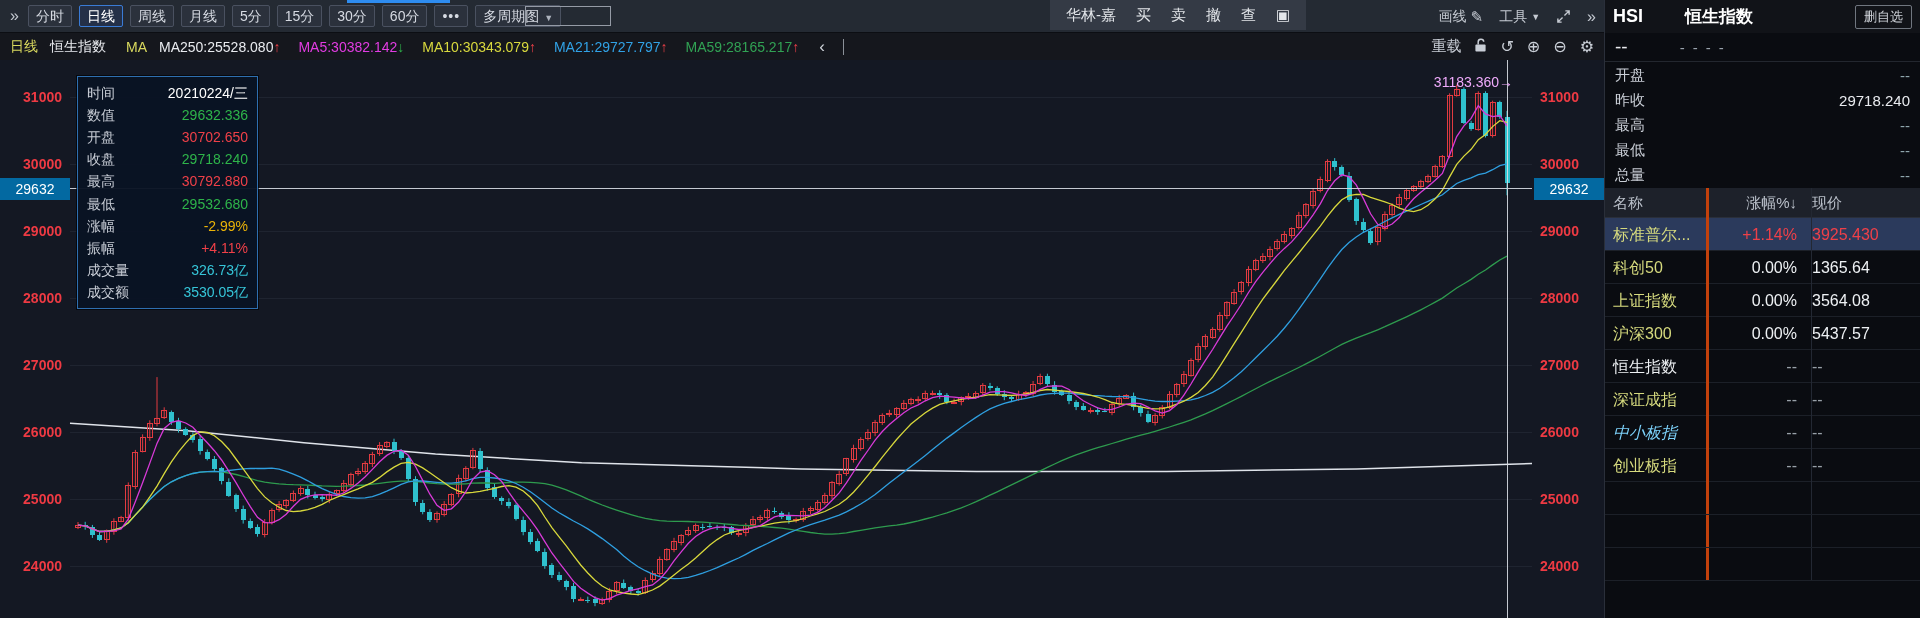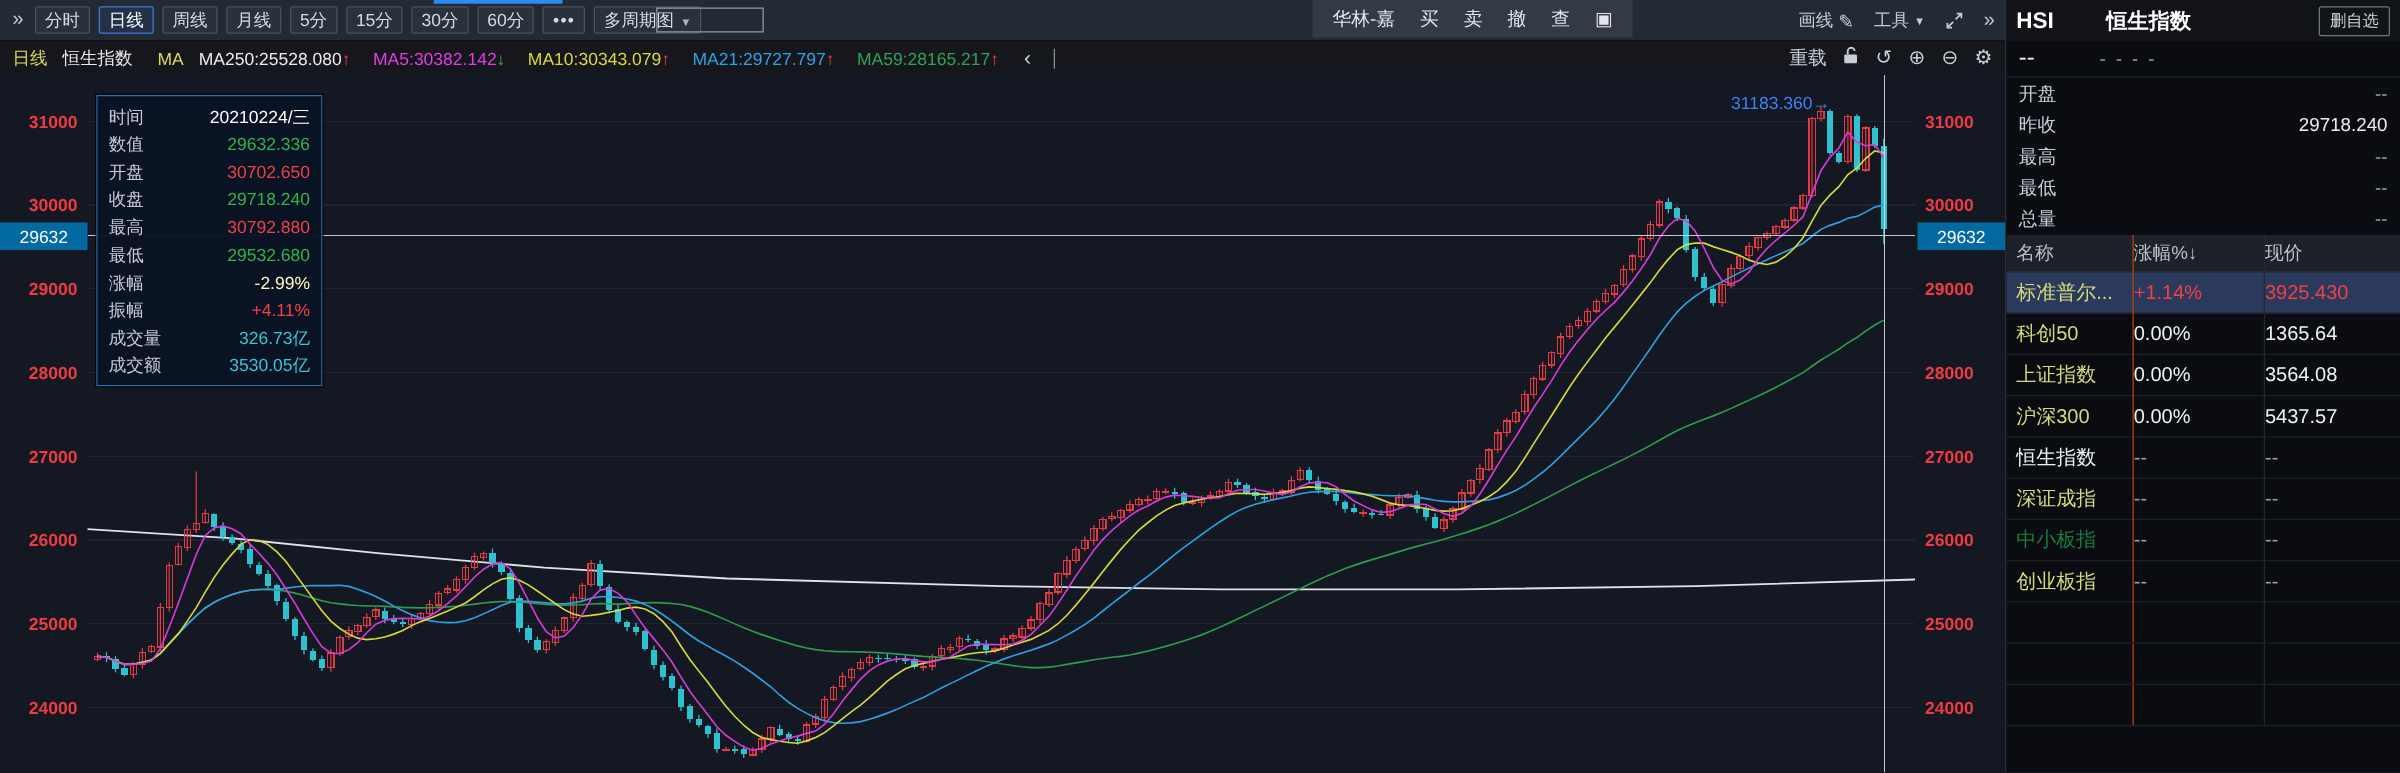--- a/index.html
+++ b/index.html
@@ -9,22 +9,22 @@
   
   .chart-region{position:absolute;left:0;top:0;width:1604px;height:618px;}
   #chart-area{position:absolute;left:0;top:0;width:1604px;height:618px;}
   #chart-svg{position:absolute;left:0;top:0;z-index:1;}
   .tick{position:absolute;height:20px;line-height:20px;font-size:14px;font-weight:700;
         color:#ee3a43;z-index:3;}
   .tick.l{left:0;width:62px;text-align:right;}
   .tick.r{left:1540px;width:60px;text-align:left;}
   .axis-badge{position:absolute;height:22px;line-height:22px;background:#0369a1;color:#fff;
         font-size:14px;text-align:center;z-index:4;}
-  .annotation{position:absolute;left:1340px;width:124px;top:74px;text-align:right;
-        color:#3b82f6;font-size:14px;z-index:3;}
+  .annotation{position:absolute;left:1389px;width:124px;top:74px;text-align:right;
+        color:#f0abfc;font-size:14px;z-index:3;}
   
   .tooltip{position:absolute;left:77px;top:76px;width:181px;height:233px;z-index:6;
         background:rgba(9,19,35,0.96);border:1px solid #2e6fb0;outline:1px solid rgba(0,0,0,.65);
         display:flex;flex-direction:column;justify-content:space-between;
         padding:6px 9px;box-sizing:border-box;font-size:14px;}
   .tt-row{display:flex;justify-content:space-between;line-height:20px;white-space:nowrap;}
   .tt-label{color:#c6cbd4;}
   
   .row1{position:absolute;left:0;top:0;width:1604px;height:33px;background:#242a33;
         border-bottom:1px solid #0c0e13;box-sizing:border-box;z-index:10;
@@ -70,21 +70,21 @@
   .p-chg{font-size:15px;color:#9aa3ad;margin-left:52px;letter-spacing:8px;}
   .p-info{height:126px;padding-top:1px;box-sizing:border-box;}
   .info-row{height:25px;display:flex;justify-content:space-between;align-items:center;
         padding:0 10px;font-size:15px;}
   .info-label{color:#c9ced6;}
   .q-row{display:grid;grid-template-columns:101px 105px 109px;height:33px;line-height:33px;
         border-bottom:1px solid #1c2028;box-sizing:border-box;}
   .q-head{height:30px;line-height:30px;background:#1d212a;color:#bac0ca;font-size:15px;
         border-bottom:1px solid #2a2f3a;}
   .c1{padding-left:8px;font-size:16px;white-space:nowrap;overflow:hidden;}
-  .c2{text-align:left;padding-right:14px;font-size:16px;border-left:1px solid #c2410c;white-space:nowrap;}
+  .c2{text-align:right;padding-right:14px;font-size:16px;border-left:3px solid #c2410c;white-space:nowrap;}
   .c3{padding-right:8px;font-size:16px;border-left:1px solid #232833;white-space:nowrap;}
   .q-row.selected{background:#2b3a5c;}
   .q-head .c1{font-size:15px;} .q-head .c2,.q-head .c3{font-size:15px;}
 </style>
 </head>
 <body>
 
 <div class="app">
 
   <div class="chart-region">
@@ -556,21 +556,21 @@
           <div class="tt-row">
             <span class="tt-label">最高</span>
             <span style="color: rgb(239, 64, 72);">30792.880</span>
           </div>
           <div class="tt-row">
             <span class="tt-label">最低</span>
             <span style="color: rgb(46, 180, 74);">29532.680</span>
           </div>
           <div class="tt-row">
             <span class="tt-label">涨幅</span>
-            <span style="color: #fef9c3;">-2.99%</span>
+            <span style="color: #eab308;">-2.99%</span>
           </div>
           <div class="tt-row">
             <span class="tt-label">振幅</span>
             <span style="color: rgb(239, 64, 72);">+4.11%</span>
           </div>
           <div class="tt-row">
             <span class="tt-label">成交量</span>
             <span style="color: rgb(54, 198, 217);">326.73亿</span>
           </div>
           <div class="tt-row">
@@ -717,21 +717,21 @@
           <span class="c1" style="color: rgb(238, 241, 244);">恒生指数</span>
           <span class="c2" style="color: rgb(152, 160, 168);">--</span>
           <span class="c3" style="color: rgb(152, 160, 168);">--</span>
         </div>
         <div class="q-row">
           <span class="c1" style="color: rgb(214, 218, 126);">深证成指</span>
           <span class="c2" style="color: rgb(152, 160, 168);">--</span>
           <span class="c3" style="color: rgb(152, 160, 168);">--</span>
         </div>
         <div class="q-row">
-          <span class="c1" style="color: #15803d;">中小板指</span>
+          <span class="c1" style="color: #7dd3fc; font-style: italic;">中小板指</span>
           <span class="c2" style="color: rgb(152, 160, 168);">--</span>
           <span class="c3" style="color: rgb(152, 160, 168);">--</span>
         </div>
         <div class="q-row">
           <span class="c1" style="color: rgb(214, 218, 126);">创业板指</span>
           <span class="c2" style="color: rgb(152, 160, 168);">--</span>
           <span class="c3" style="color: rgb(152, 160, 168);">--</span>
         </div>
         <div class="q-row">
           <span class="c1"></span>

